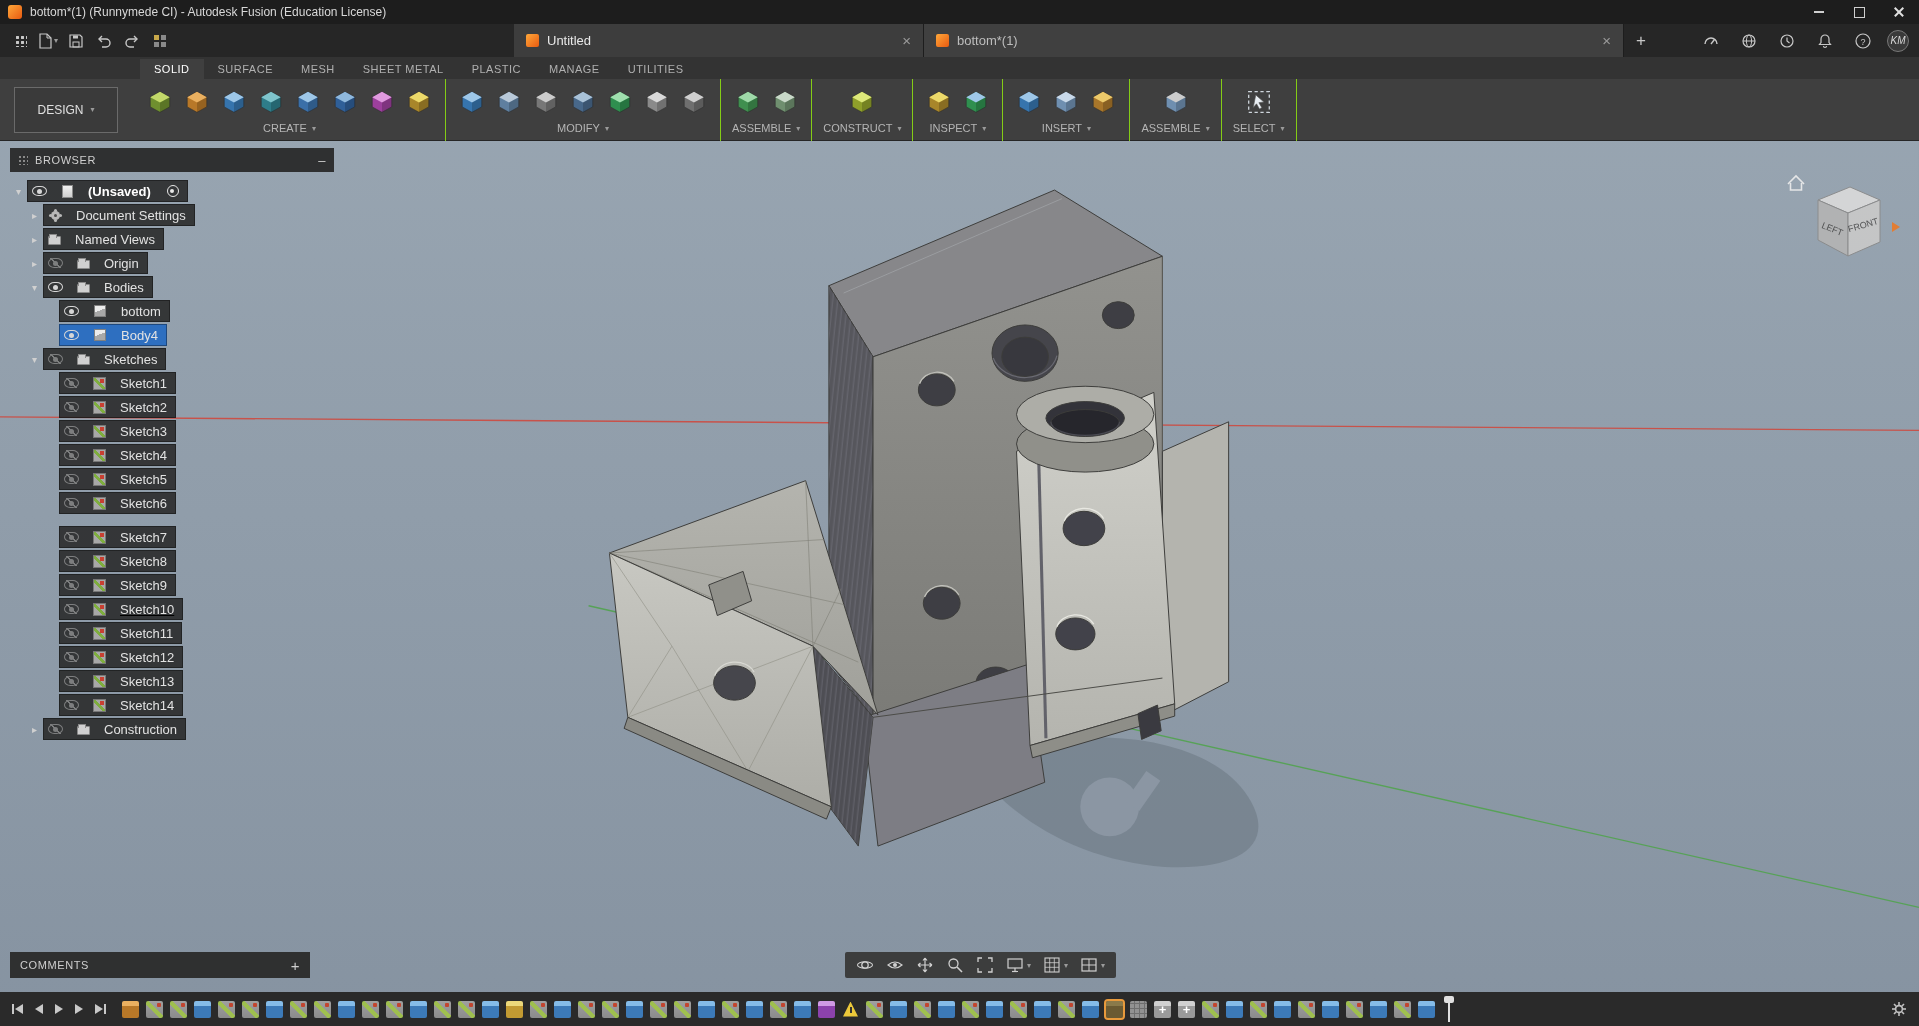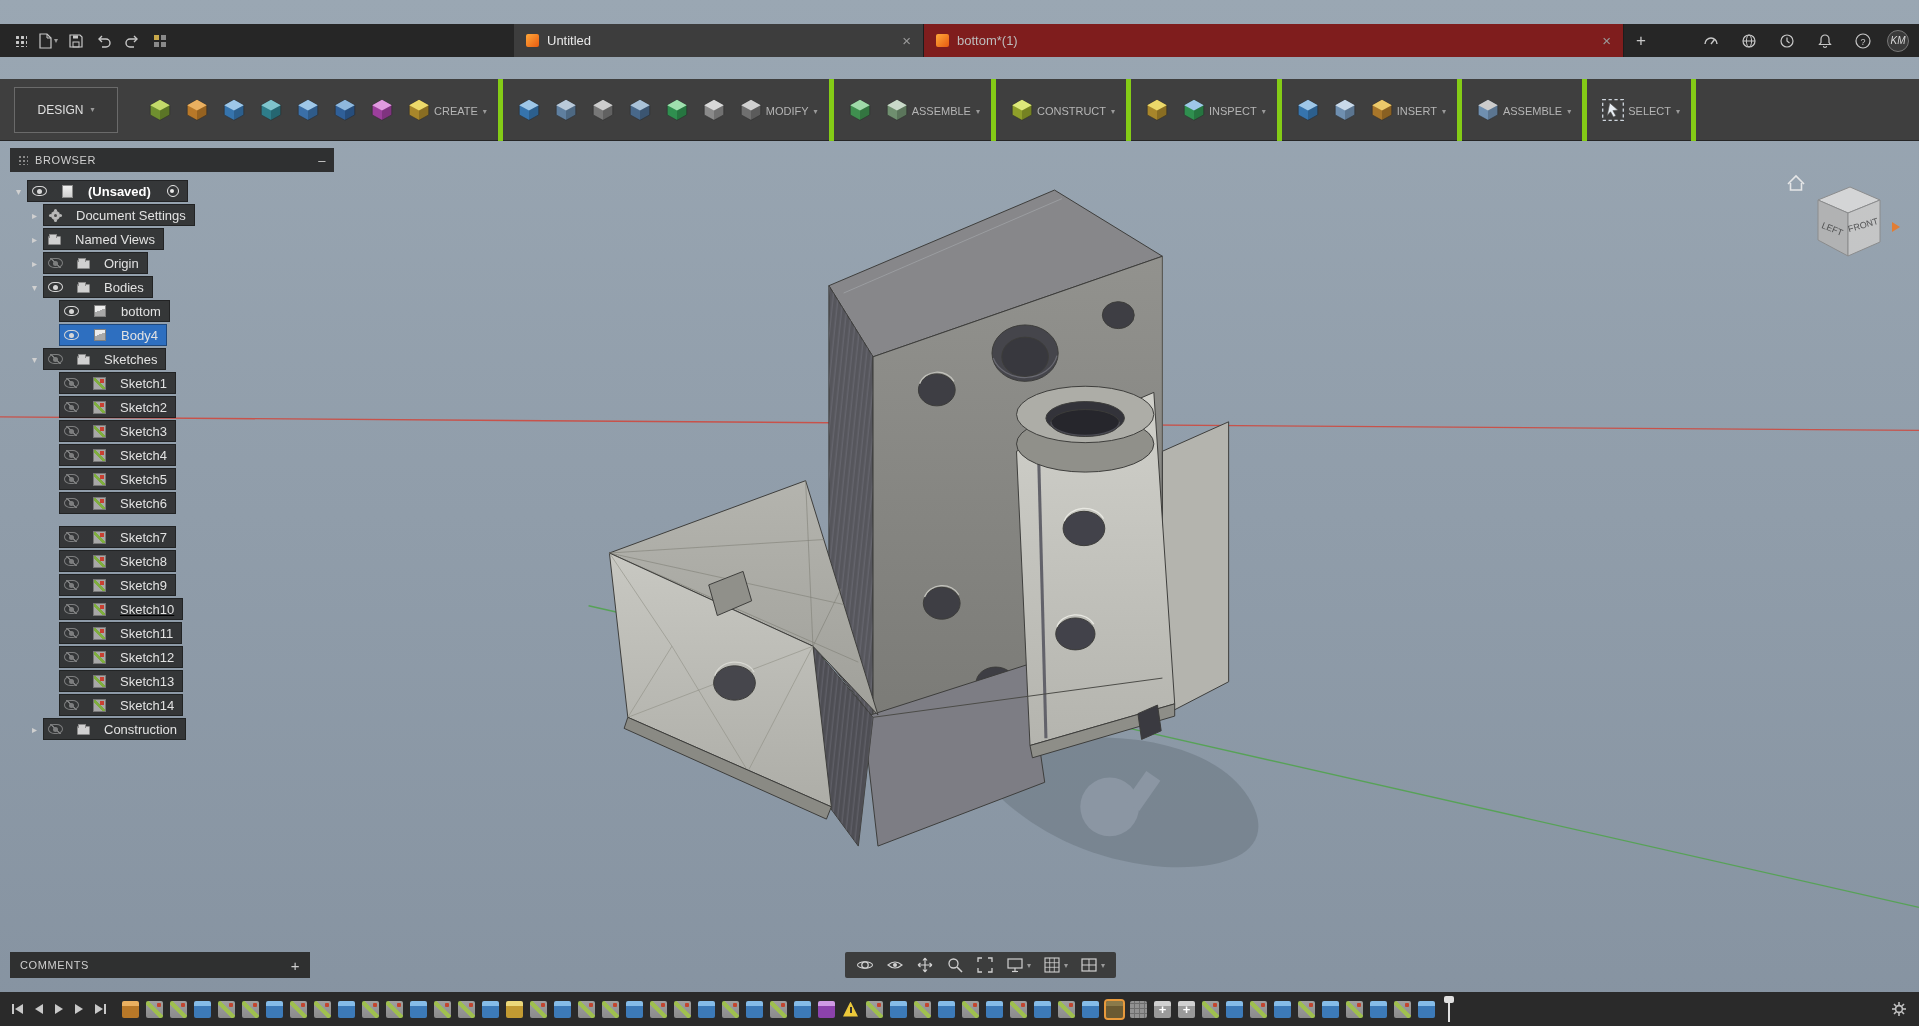--- a/index.html
+++ b/index.html
@@ -17,38 +17,38 @@
   .wmax::before{content:"";width:9px;height:9px;border:1.5px solid #cfcfcf;}
   .wclose::before,.wclose::after{content:"";position:absolute;width:12px;height:1.8px;background:#e0e0e0;}
   .wclose::before{transform:rotate(45deg);}  .wclose::after{transform:rotate(-45deg);}
 
   
   #appbar{position:absolute;left:0;right:0;top:24px;height:33px;background:#262626;display:flex;align-items:center;z-index:40;padding-left:6px;}
   .abtn{width:28px;height:26px;display:flex;align-items:center;justify-content:center;flex:none;gap:2px;}
   .grid9{width:13px;height:13px;background:radial-gradient(#c8c8c8 1.4px,transparent 1.6px);background-size:5px 5px;background-position:1px 1px;}
   .mini-caret{font-size:8px;color:#9a9a9a;}
   #doctabs{display:flex;height:33px;margin-left:340px;}
-  .dtab{display:flex;align-items:center;gap:8px;padding:0 12px;font-size:13px;color:#bdbdbd;background:#7f1d1d;border-right:1px solid #1d1d1d;height:33px;}
+  .dtab{display:flex;align-items:center;gap:8px;padding:0 12px;font-size:13px;color:#bdbdbd;background:#404040;border-right:1px solid #1d1d1d;height:33px;}
   .dtab.active{background:#3d3d3d;color:#e8e8e8;}
   .dtab:nth-child(1){width:410px;}
   .dtab:nth-child(2){width:700px;}
   .doclogo{width:13px;height:13px;border-radius:2px;background:linear-gradient(135deg,#ffa83a,#e85a10);flex:none;}
   .dclose{margin-left:auto;color:#9a9a9a;font-size:15px;line-height:1;}
   #newtab{width:34px;height:33px;display:flex;align-items:center;justify-content:center;color:#c8c8c8;font-size:17px;}
   #appbar-right{margin-left:auto;display:flex;align-items:center;gap:10px;padding-right:10px;}
   .avatar{width:22px;height:22px;border-radius:50%;background:#3a3a3a;border:1px solid #777;color:#d8d8d8;font-size:10px;display:flex;align-items:center;justify-content:center;font-style:italic;}
 
   
   #ribbontabs{position:absolute;left:0;right:0;top:57px;height:22px;background:#333;display:flex;align-items:flex-end;padding-left:140px;z-index:40;}
   .rtab{font-size:11px;letter-spacing:.5px;color:#b0b0b0;padding:4px 14px;}
   .rtab.active{color:#fff;background:#3f3f3f;}
   #ribbon{position:absolute;left:0;right:0;top:79px;height:62px;background:#3f3f3f;border-bottom:1px solid #262626;display:flex;align-items:center;padding-left:14px;z-index:40;}
   #design-btn{width:104px;height:46px;border:1px solid #6a6a6a;background:#3a3a3a;color:#e0e0e0;font-size:12px;display:flex;align-items:center;justify-content:center;gap:7px;margin-right:16px;flex:none;}
   #ribbon-groups{display:flex;height:62px;}
-  .rgroup{display:flex;flex-direction:row;align-items:center;justify-content:center;padding:0 11px;border-right:5px solid #84cc16;}
+  .rgroup{display:flex;flex-direction:column;align-items:center;justify-content:center;padding:0 11px;border-right:1px solid #84cc16;}
   .rtools{display:flex;align-items:center;gap:7px;height:34px;}
   .tool{width:30px;height:30px;display:flex;align-items:center;justify-content:center;border-radius:3px;}
   .rlabel{font-size:11px;color:#b5b5b5;margin-top:3px;display:flex;gap:5px;align-items:center;}
   .rlabel .caret{font-size:8px;color:#9a9a9a;}
 
   
   #browser{position:absolute;left:10px;top:148px;z-index:10;width:330px;}
   #browser-header{width:324px;height:24px;background:rgba(38,38,38,.92);display:flex;align-items:center;padding:0 8px;color:#cfcfcf;font-size:11px;letter-spacing:.6px;}
   .grip{width:10px;height:10px;margin-right:7px;background:radial-gradient(#8a8a8a 1px,transparent 1.3px);background-size:4px 4px;}
   #browser-header .minz{margin-left:auto;color:#cfcfcf;font-size:13px;}
@@ -204,20 +204,29 @@
       <ellipse cx="885" cy="338" rx="56" ry="23" fill="#adada7"></ellipse>
       <ellipse cx="885" cy="341" rx="32" ry="13.5" fill="#33333a"></ellipse>
       <ellipse cx="885" cy="345" rx="28" ry="11" fill="#26262c"></ellipse>
       <path d="M857,344 a28,11 0 0 0 56,0" fill="none" stroke="#4a4a52" stroke-width="1"></path>
 
       <path d="M928,582 L944,575 L947,596 L931,603 Z" fill="#3a3a40"></path>
       <line x1="712" y1="585" x2="948" y2="553" stroke="#4a4a46"></line>
     </g>
   </svg>
 
+  <div id="titlebar">
+    <span class="applogo"></span>
+    <span class="title">bottom*(1) (Runnymede CI) - Autodesk Fusion (Education License)</span>
+    <div class="winbtns">
+      <span class="winbtn wmin"></span>
+      <span class="winbtn wmax"></span>
+      <span class="winbtn wclose"></span>
+    </div>
+  </div>
 
   <div id="appbar">
     <span class="abtn">
         <span class="grid9"></span>
       </span>
     <span class="abtn">
       <svg width="14" height="16">
           <path d="M2 1h7l4 4v10H2z" fill="none" stroke="#c8c8c8" stroke-width="1.2"></path>
           <path d="M9 1v4h4" fill="none" stroke="#c8c8c8"></path>
         </svg>
@@ -294,20 +303,29 @@
       <span class="abtn">
         <svg width="18" height="18" viewBox="0 0 18 18">
             <circle cx="9" cy="9" r="7" fill="none" stroke="#c8c8c8" stroke-width="1.2"></circle>
             <text x="9" y="12.5" text-anchor="middle" font-size="9" fill="#c8c8c8">?</text>
           </svg>
       </span>
       <span class="avatar">KM</span>
     </div>
   </div>
 
+  <div id="ribbontabs">
+      <span class="rtab active">SOLID</span>
+      <span class="rtab">SURFACE</span>
+      <span class="rtab">MESH</span>
+      <span class="rtab">SHEET METAL</span>
+      <span class="rtab">PLASTIC</span>
+      <span class="rtab">MANAGE</span>
+      <span class="rtab">UTILITIES</span>
+    </div>
 
   <div id="ribbon">
     <div id="design-btn">
       <span>DESIGN</span>
       <span class="mini-caret">▾</span>
     </div>
     <div id="ribbon-groups">
         <div class="rgroup">
           <div class="rtools">
             <span class="tool">

